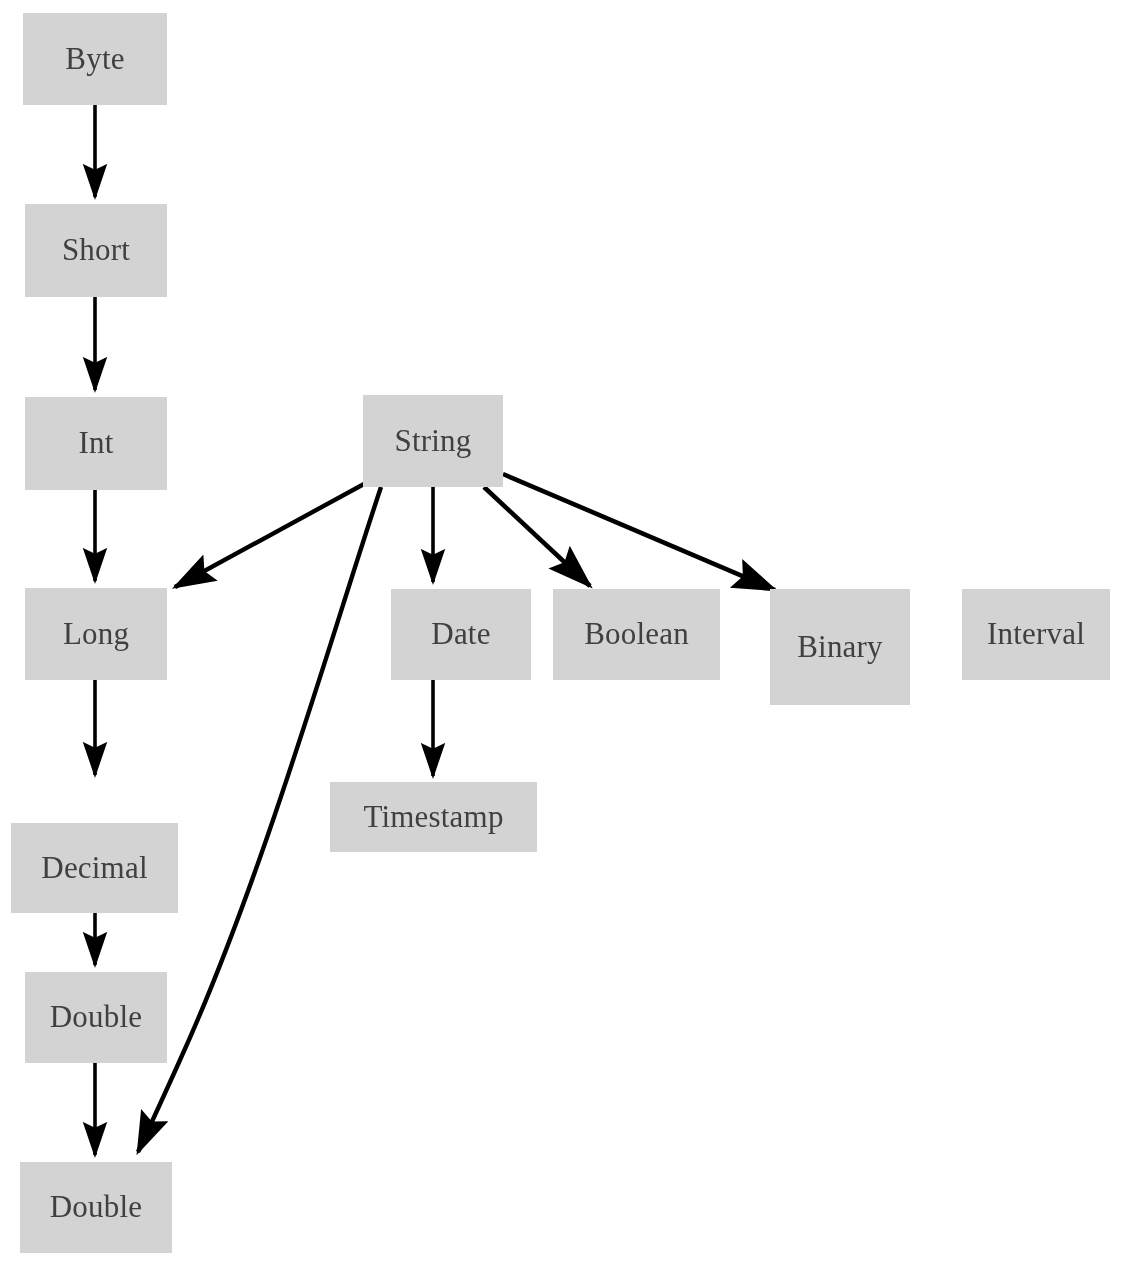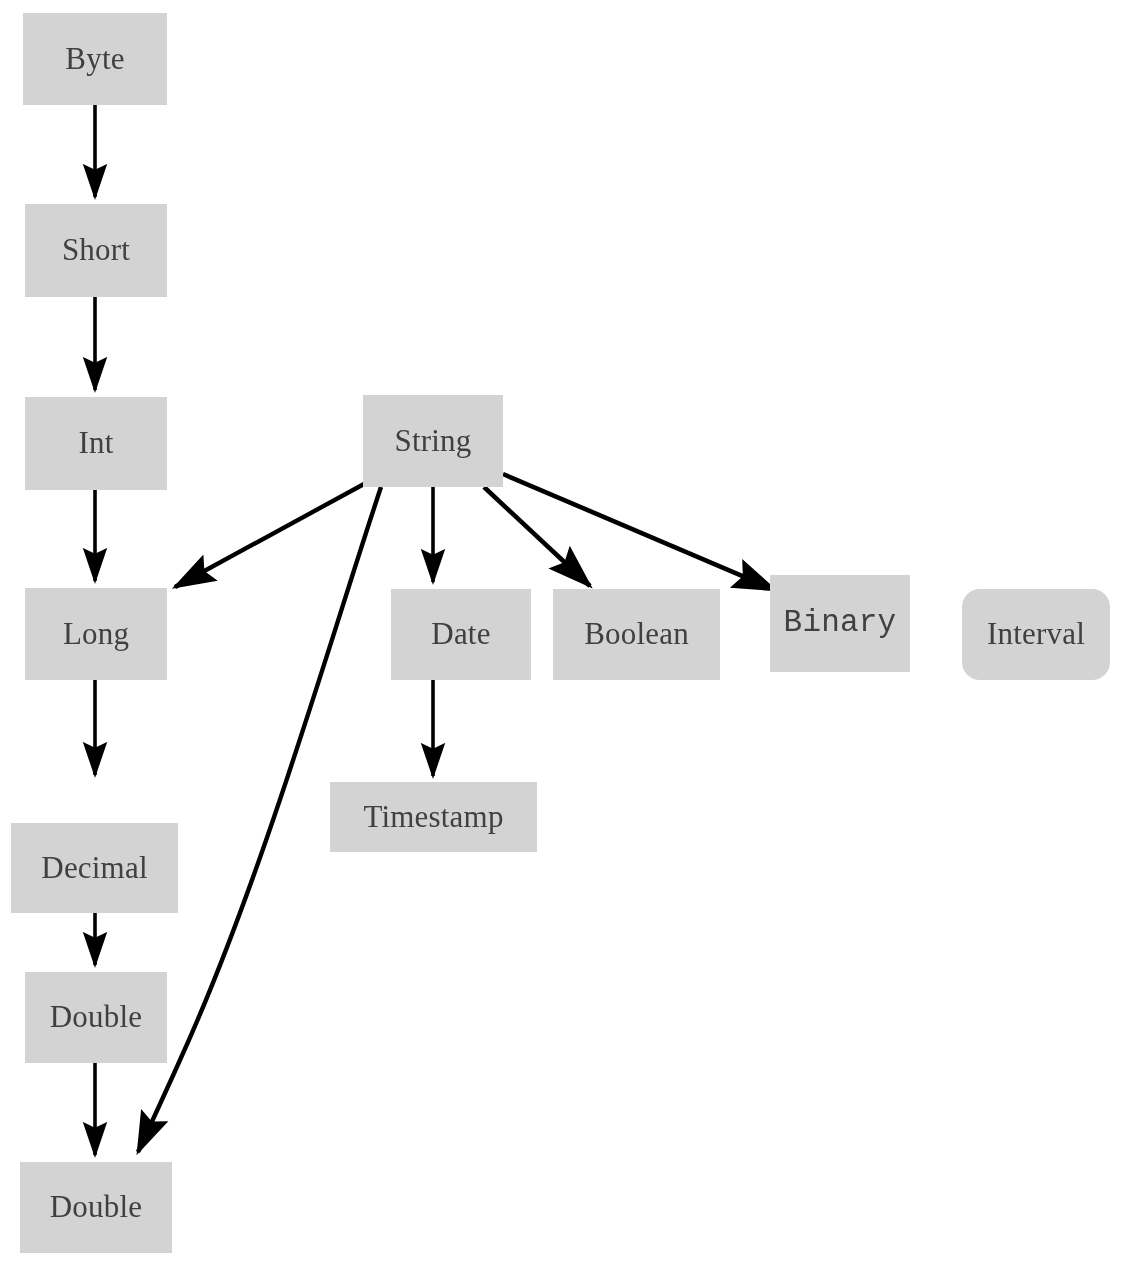--- a/index.html
+++ b/index.html
@@ -101,25 +101,25 @@
   </div>
 
   <div class="node" style="left:363px; top:589px; width:140px; height:91px;margin-left:28px;">
     <span class="node-label">Date</span>
   </div>
 
   <div class="node" style="left:553px; top:589px; width:167px; height:91px;">
     <span class="node-label">Boolean</span>
   </div>
 
-  <div class="node" style="left:770px; top:575px; width:140px; height:97px;font-family:Liberation Mono, monospace;">
+  <div class="node" style="left:770px; top:589px; width:140px; height:116px;">
     <span class="node-label">Binary</span>
   </div>
 
-  <div class="node" style="left:962px; top:589px; width:148px; height:91px;border-radius:18px;">
+  <div class="node" style="left:962px; top:589px; width:148px; height:91px;">
     <span class="node-label">Interval</span>
   </div>
 
   <div class="node" style="left:11px; top:823px; width:167px; height:90px;">
     <span class="node-label">Decimal</span>
   </div>
 
   <div class="node" style="left:330px; top:782px; width:207px; height:70px;">
     <span class="node-label">Timestamp</span>
   </div>

